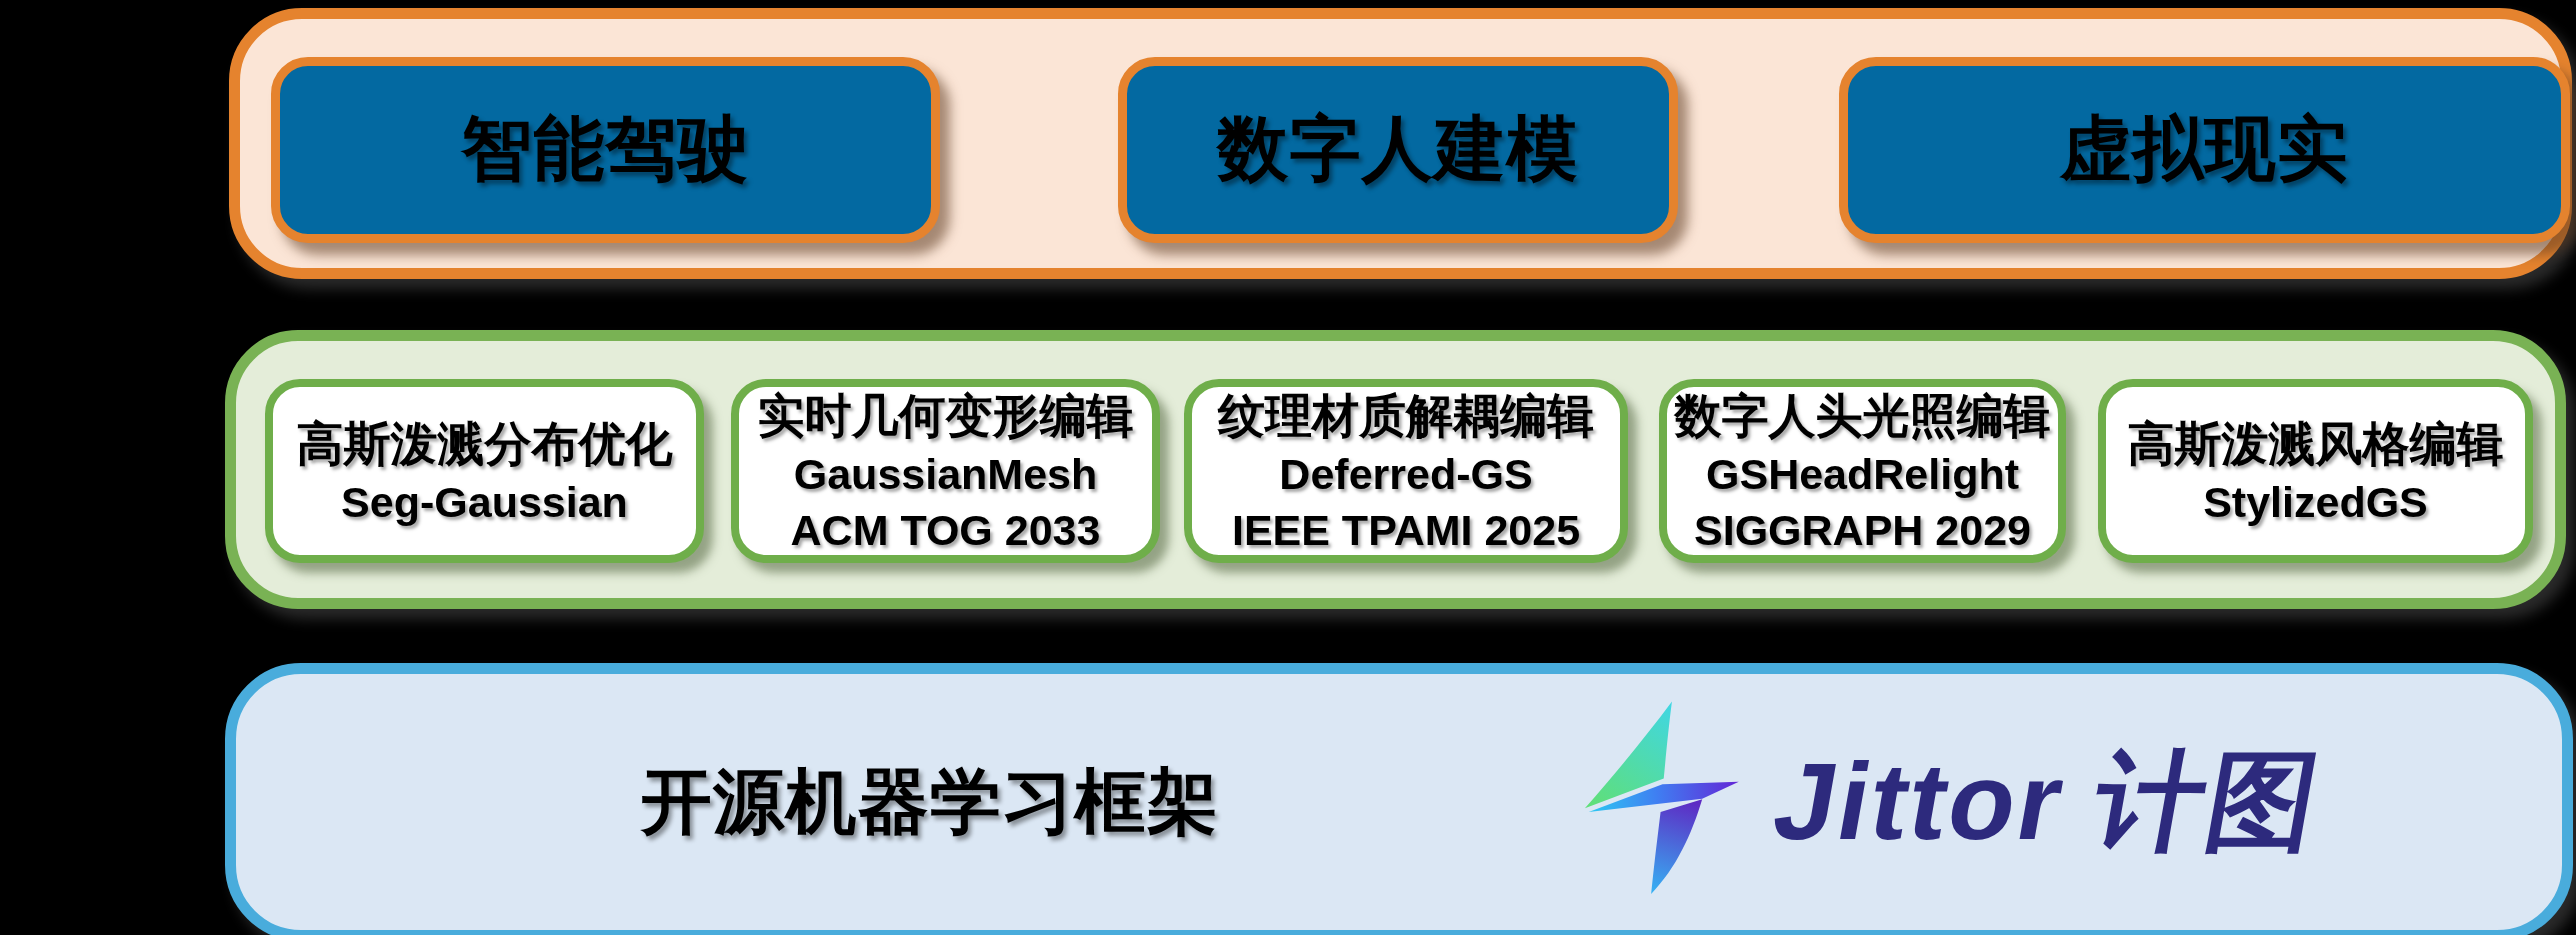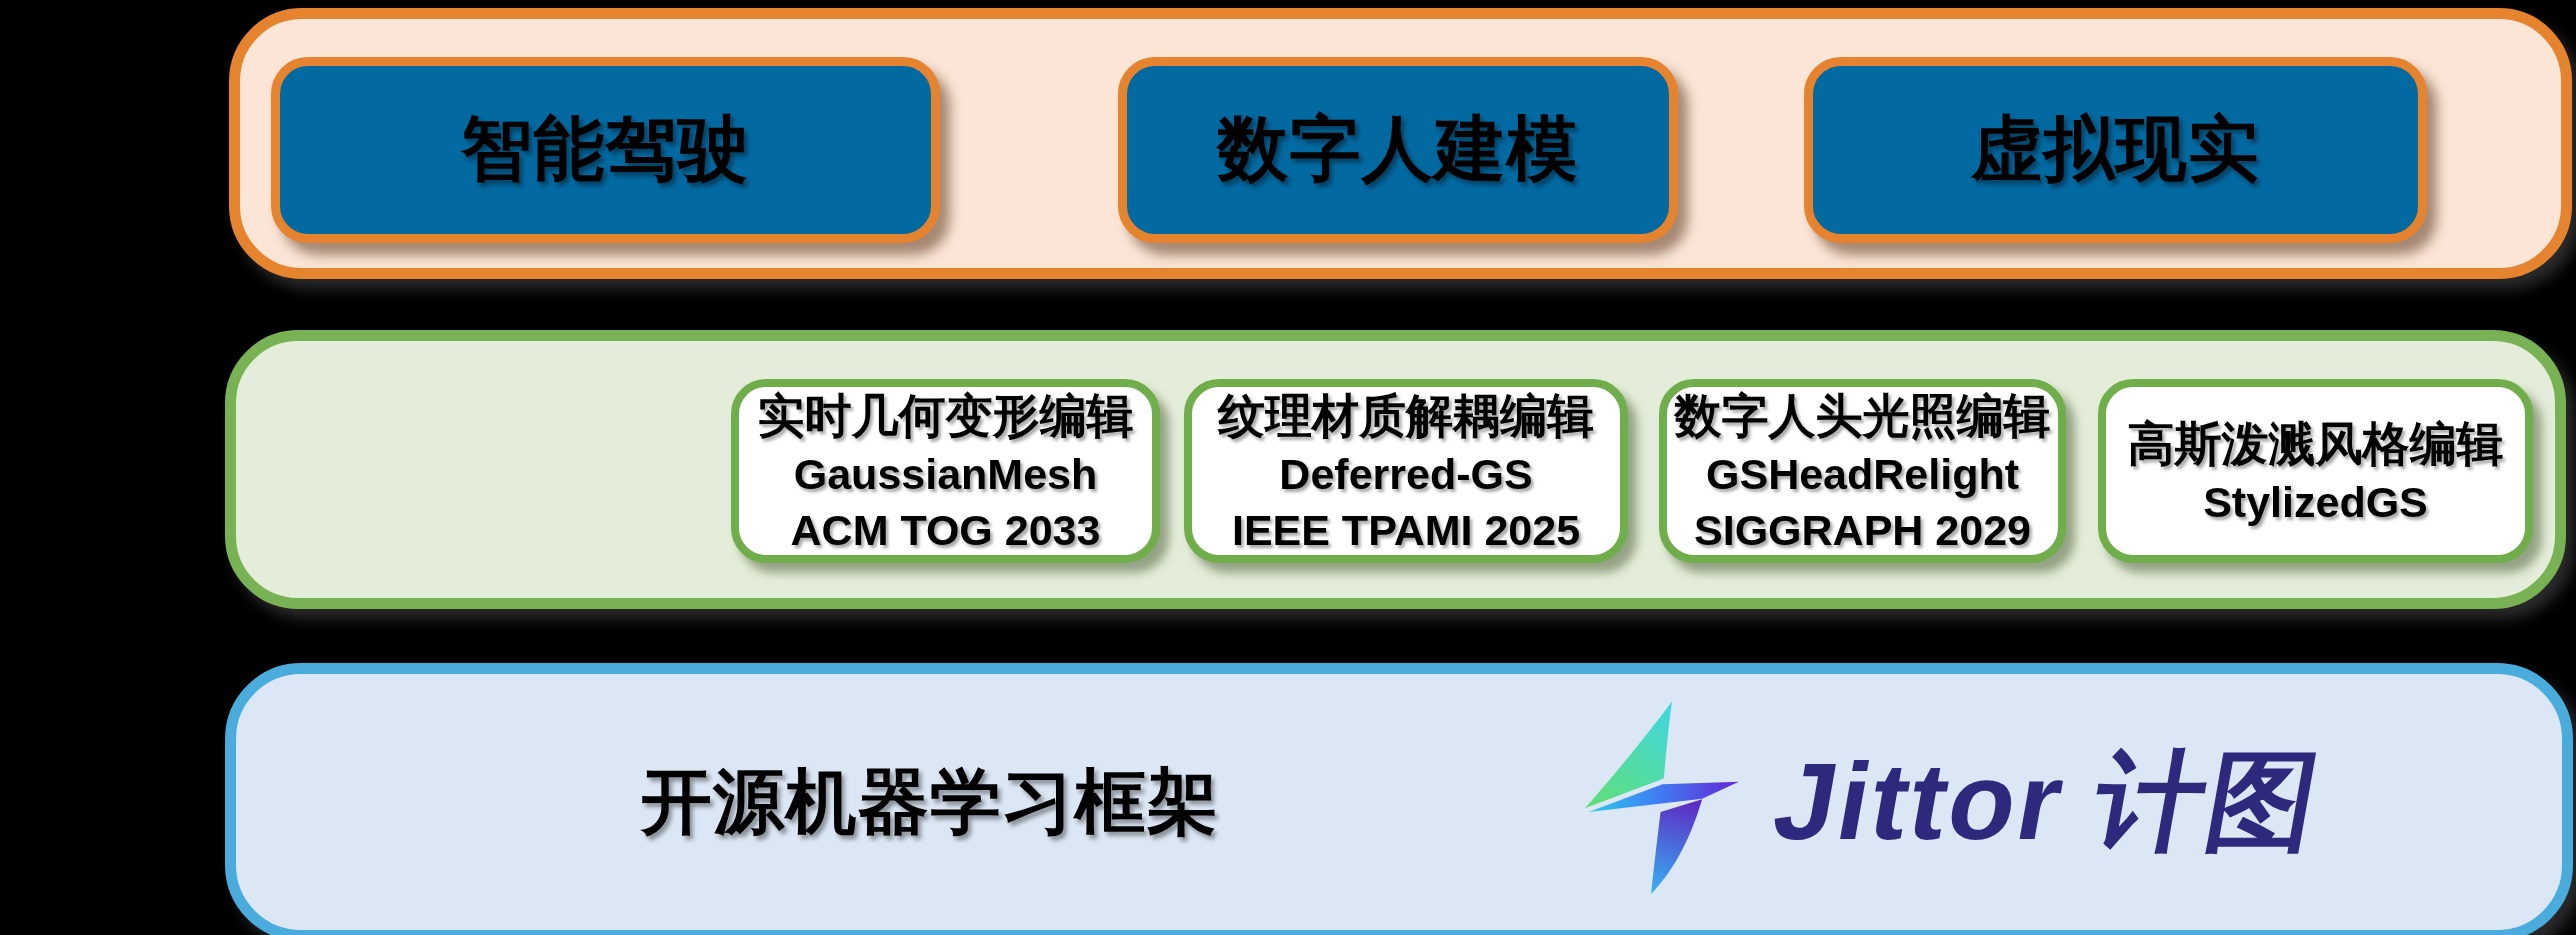--- a/index.html
+++ b/index.html
@@ -25,21 +25,21 @@
     margin-top:12px;
   }
   .topbox{
     position:absolute;box-sizing:border-box;top:38px;height:186px;
     background:#0369a1;border:9.5px solid #e5832e;border-radius:37px;
     box-shadow:10px 11.4px 11.4px rgba(95,60,35,0.55);
     display:flex;align-items:center;justify-content:center;
   }
   .topbox-1{left:31px;width:669px;}
   .topbox-2{left:878px;width:560px;align-items:center;}
-  .topbox-3{left:1564px;width:623px;}
+  .topbox-3{left:1599px;width:731px;}
   .topbox .label{
     font-size:71px;font-weight:700;color:#000;letter-spacing:1.3px;
     text-shadow:3.2px 4.4px 4.4px rgba(0,0,0,0.38);white-space:nowrap;
   }
   .greenbox{
     position:absolute;box-sizing:border-box;top:38px;height:184px;
     background:#fff;border:8.2px solid #6fae4a;border-radius:35px;
     box-shadow:8.8px 10px 10px rgba(70,90,50,0.50);
     display:flex;flex-direction:column;align-items:center;justify-content:center;
     text-align:center;
@@ -83,20 +83,24 @@
     <div class="topbox topbox-2">
       <span class="label">数字人建模</span>
     </div>
     <div class="topbox topbox-3">
       <span class="label">虚拟现实</span>
     </div>
   </div>
 
   <div class="band band-green">
 
+    <div class="greenbox greenbox-1">
+      <span class="gtitle">高斯泼溅分布优化</span>
+      <span class="gline">Seg-Gaussian</span>
+    </div>
 
     <div class="greenbox greenbox-2">
       <span class="gtitle">实时几何变形编辑</span>
       <span class="gline">GaussianMesh</span>
       <span class="gline">ACM TOG 2033</span>
     </div>
 
     <div class="greenbox greenbox-3">
       <span class="gtitle">纹理材质解耦编辑</span>
       <span class="gline">Deferred-GS</span>

